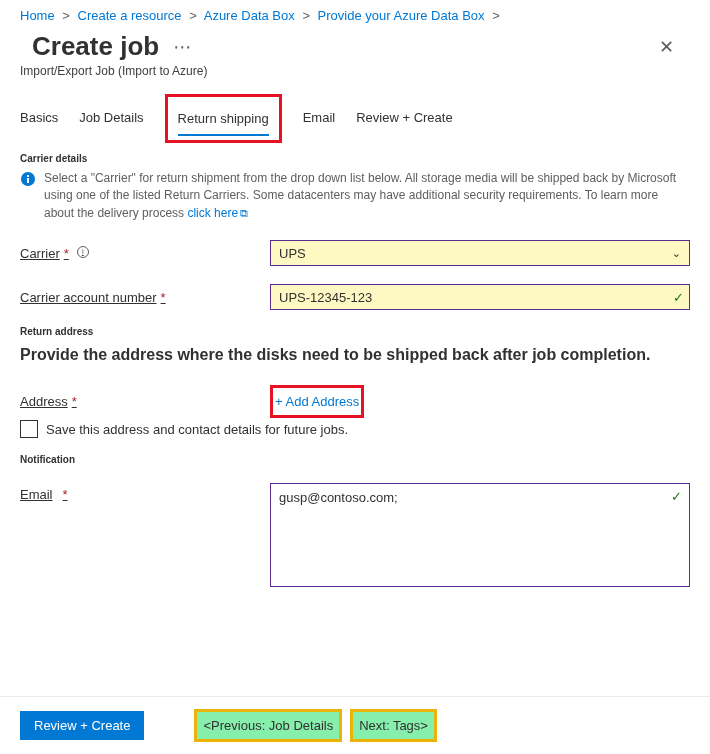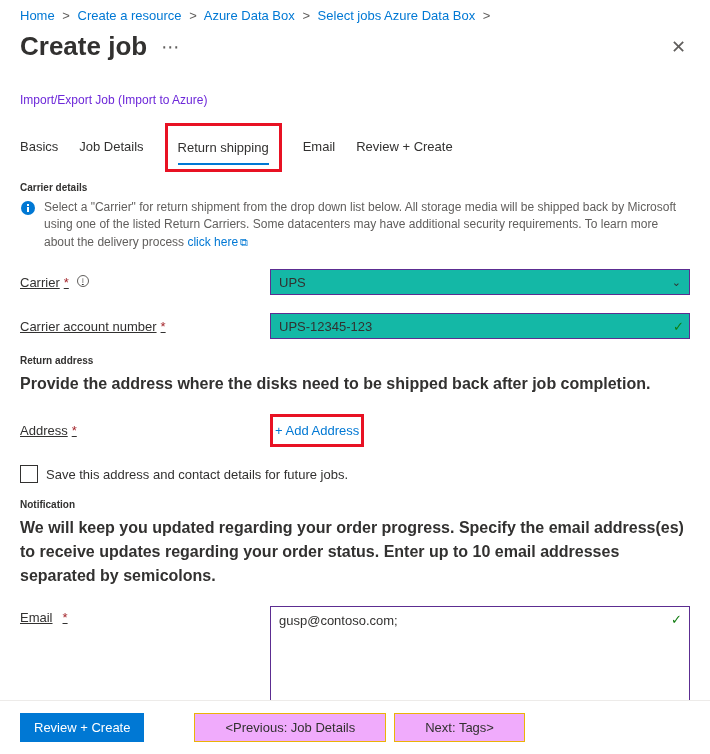--- a/index.html
+++ b/index.html
@@ -21,21 +21,21 @@
       text-decoration: none;
       cursor: pointer;
     }
     .breadcrumb .sep {
       color: #605e5c;
       margin: 0 4px;
     }
     .title-row {
       display: flex;
       align-items: center;
-      padding: 0 20px;
+      padding: 0 32px;
       margin-top: 4px;
     }
     .page-title {
       font-size: 26px;
       font-weight: 600;
       color: #323130;
     }
     .ellipsis {
       margin-left: 14px;
       color: #605e5c;
@@ -47,22 +47,21 @@
       margin-left: auto;
       font-size: 18px;
       color: #605e5c;
       cursor: pointer;
       padding: 4px;
       font-weight: 300;
     }
     .subtitle {
       padding: 2px 20px 0 20px;
       font-size: 12px;
-      color: #6d28d9;
-      margin-top: 29px;
+      color: #404040;
     }
     .tabs {
       display: flex;
       gap: 21px;
       padding: 26px 20px 0 20px;
       border-bottom: 0;
     }
     .tab {
       font-size: 13px;
       color: #323130;
@@ -135,21 +134,21 @@
     }
     .field-control { flex: 1; }
     .select, .textbox {
       width: 100%;
       height: 26px;
       border: 1px solid #5c2d91;
       padding: 0 8px;
       font-size: 13px;
       font-family: inherit;
       color: #323130;
-      background: #14b8a6;
+      background: #fef9c3;
       position: relative;
     }
     .select {
       display: flex;
       align-items: center;
       justify-content: space-between;
       cursor: pointer;
     }
     .chevron {
       font-size: 11px;
@@ -181,37 +180,37 @@
     }
     .add-link {
       color: #0078d4;
       font-size: 13px;
       cursor: pointer;
     }
     .checkbox-row {
       display: flex;
       align-items: center;
       gap: 8px;
-      margin-top: 18px;
+      margin-top: 2px;
       padding: 0 20px;
     }
     .checkbox {
       width: 18px;
       height: 18px;
       border: 1px solid #323130;
       background: #fff;
       cursor: pointer;
     }
     .textarea-wrap {
       position: relative;
       flex: 1;
     }
     .textarea {
       width: 100%;
-      height: 116px;
+      height: 104px;
       border: 1px solid #5c2d91;
       padding: 6px 8px;
       font-size: 13px;
       font-family: inherit;
       resize: none;
       color: #323130;
     }
     .textarea-check {
       position: absolute;
       right: 8px;
@@ -234,43 +233,43 @@
     .btn-primary {
       background: #0078d4;
       color: #fff;
       border: none;
       padding: 7px 14px;
       font-size: 13px;
       cursor: pointer;
       font-family: inherit;
     }
     .btn-secondary {
-      background: #f0abfc;
-      color: #323130;
-      border: 1px solid #eab308;
-      padding: 6px 30px;
+      background: #86efac;
+      color: #323130;
+      border: 3px solid #eab308;
+      padding: 6px 6px;
       font-size: 13px;
       cursor: pointer;
       font-family: inherit;
     }
     .footer-nav { display: flex; gap: 8px; }
     .field-row.topalign { align-items: flex-start; }
     .field-row.topalign .field-label { padding-top: 4px; gap: 10px; }
   </style>
 </head>
 <body>
 
 <div class="breadcrumb">
   <a>Home</a>
   <span class="sep">&gt;</span>
   <a>Create a resource</a>
   <span class="sep">&gt;</span>
   <a>Azure Data Box</a>
   <span class="sep">&gt;</span>
-  <a>Select jobs Azure Data Box</a>
+  <a>Provide your Azure Data Box</a>
   <span class="sep">&gt;</span>
 </div>
 
 <div class="title-row">
   <h1 class="page-title">Create job</h1>
   <span class="ellipsis">⋯</span>
   <span class="close-btn">✕</span>
 </div>
 <div class="subtitle">Import/Export Job (Import to Azure)</div>
 
@@ -342,21 +341,20 @@
   </div>
 </div>
 
 <div class="checkbox-row">
   <div class="checkbox"></div>
   <span>Save this address and contact details for future jobs.</span>
 </div>
 
 <div class="section">
   <div class="section-title">Notification</div>
-  <div class="desc">We will keep you updated regarding your order progress. Specify the email address(es) to receive updates regarding your order status. Enter up to 10 email addresses separated by semicolons.</div>
 
   <div class="field-row topalign">
     <div class="field-label">
       <span>Email</span>
       <span class="req">*</span>
     </div>
     <div class="textarea-wrap">
       <textarea class="textarea" style="">gusp@contoso.com;</textarea>
       <span class="textarea-check">✓</span>
     </div>

